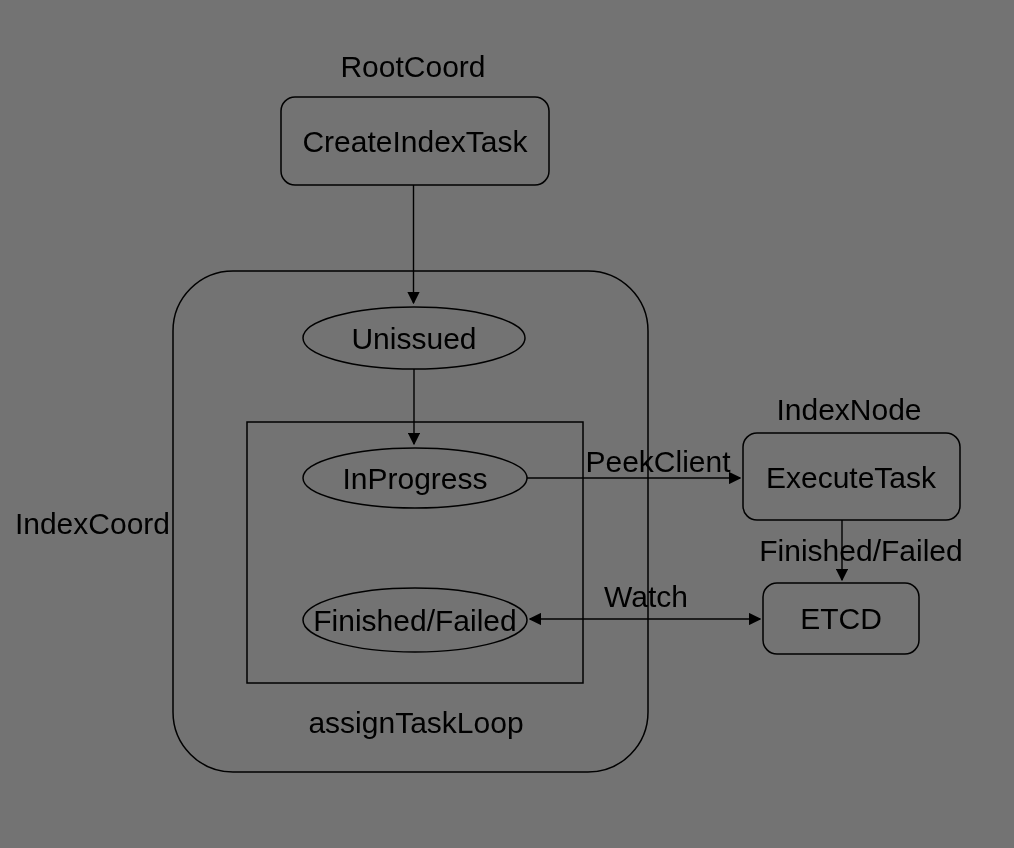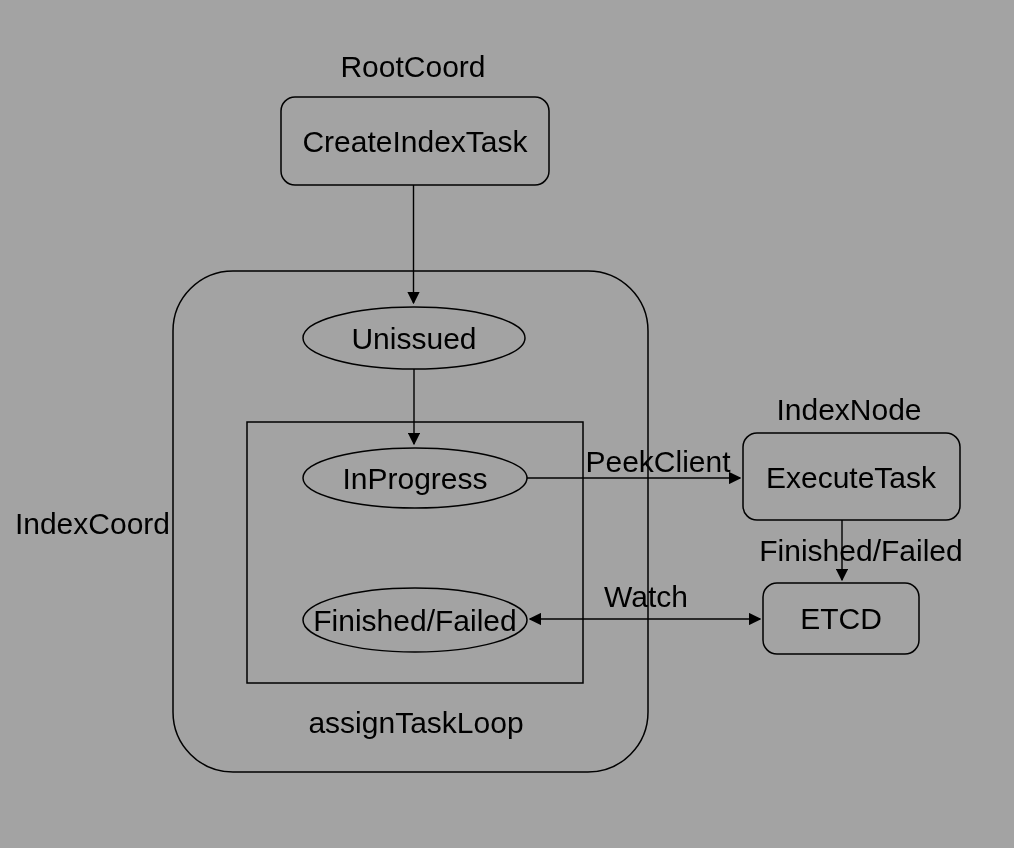--- a/index.html
+++ b/index.html
@@ -4,21 +4,21 @@
 <style>
   html, body {
     margin: 0;
     padding: 0;
     background: #ffffff;
   }
   .canvas {
     position: relative;
     width: 1014px;
     height: 848px;
-    background: #a3a3a3;
+    background: #737373;
     font-family: "Liberation Sans", sans-serif;
   }
   svg text {
     font-family: "Liberation Sans", sans-serif;
     font-size: 30px;
     fill: #000000;
   }
   svg .shape {
     fill: none;
     stroke: #000000;

